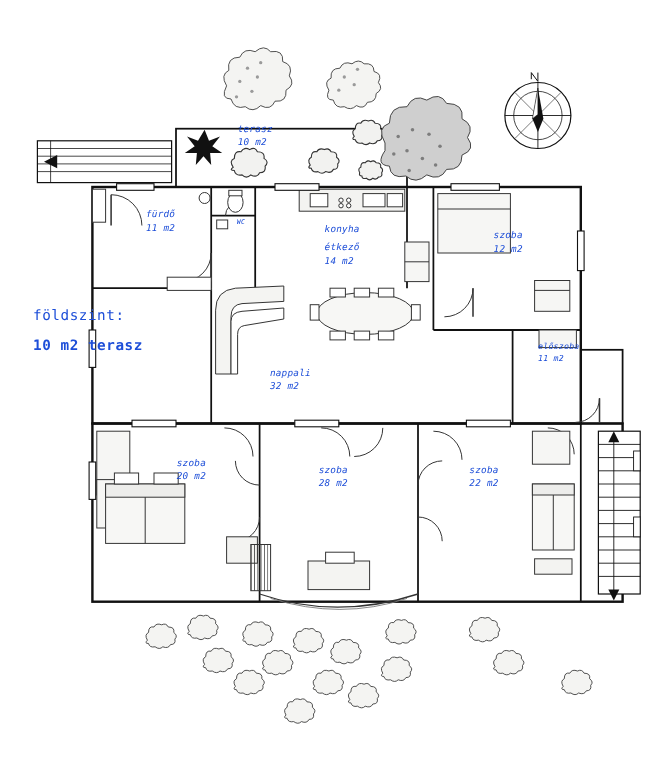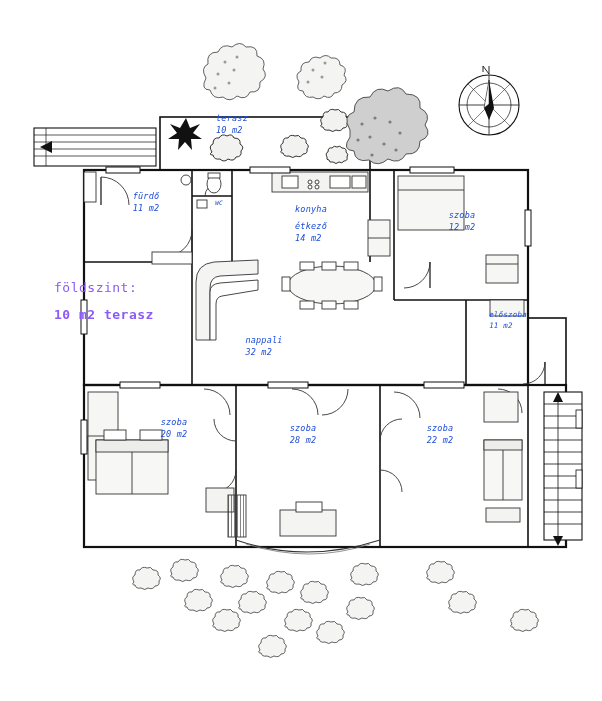--- a/index.html
+++ b/index.html
@@ -41,22 +41,21 @@
     font-size: 8.5px;
     letter-spacing: 0.2px;
   }
   .lbl.small .nm, .lbl.small .ar { font-size: 7.5px; }
   .lbl.tiny .nm, .lbl.tiny .ar { font-size: 6px; }
   #title-block {
     position: absolute;
     left: 30px;
     top: 280px;
     width: 160px;
-    color: #8b5cf6;
-    margin-left: 24px;
+    color: #1d4ed8;
   }
   #title-block .t1 {
     font-size: 13px;
     letter-spacing: 0.5px;
     margin-bottom: 12px;
   }
   #title-block .t2 {
     font-size: 13px;
     letter-spacing: 0.5px;
     margin-bottom: 12px;

